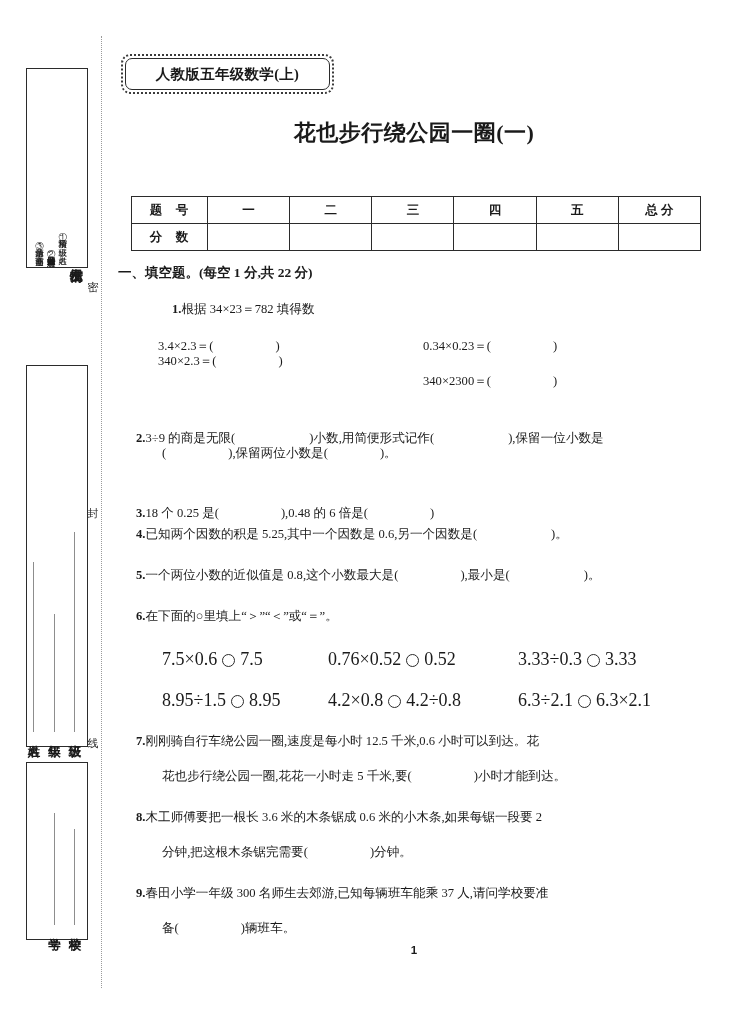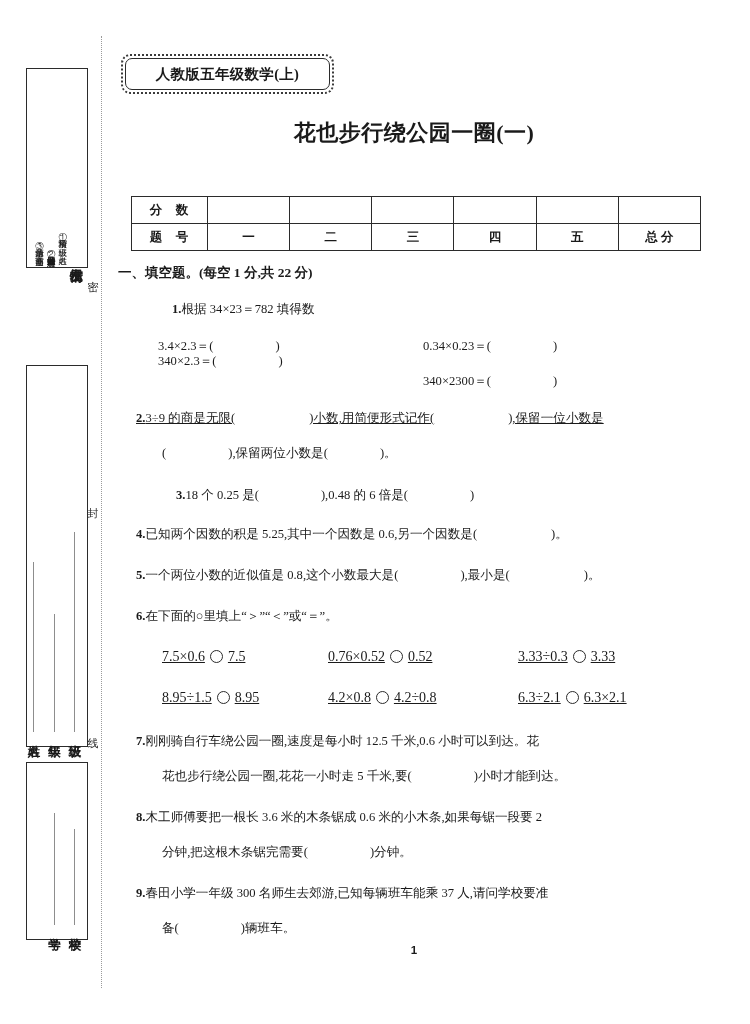--- a/index.html
+++ b/index.html
@@ -253,21 +253,21 @@
   .circ {
     display: inline-block;
     width: 13px;
     height: 13px;
     border: 1.1px solid #2b2b2b;
     border-radius: 50%;
     vertical-align: -2px;
     margin: 0 5px;
   }
 
-  .cmp-cell { position: absolute; font-size: 14px; white-space: nowrap; text-decoration: underline; }
+  .cmp-cell { position: absolute; font-size: 18px; white-space: nowrap; }
 
   
   .page-no {
     position: absolute;
     left: 0;
     top: 944px;
     width: 592px;
     text-align: center;
     font-size: 11.5px;
     font-weight: bold;
@@ -334,37 +334,37 @@
         <span class="badge-text">人教版五年级数学(上)</span>
       </div>
     </div>
 
     <div class="exam-title">花也步行绕公园一圈(一)</div>
 
 
     <table class="score-table">
       <tbody>
           <tr>
-        <td class="hdr">分 数</td>
-        <td></td>
-        <td></td>
-        <td></td>
-        <td></td>
-        <td></td>
-        <td></td>
-      </tr>
-      <tr>
         <td class="hdr">题 号</td>
         <td>一</td>
         <td>二</td>
         <td>三</td>
         <td>四</td>
         <td>五</td>
         <td>总 分</td>
       </tr>
+      <tr>
+        <td class="hdr">分 数</td>
+        <td></td>
+        <td></td>
+        <td></td>
+        <td></td>
+        <td></td>
+        <td></td>
+      </tr>
     </tbody>
       </table>
 
     <div class="sec-head">一、填空题。(每空 1 分,共 22 分)</div>
 
     <div class="q" style="left:18px; top:303px;margin-left:36px;">
       <span class="q-num">1.</span><span>根据 34×23＝782 填得数</span>
     </div>
     <div class="mrow" style="left:40px; top:338px;">
       <span>3.4×2.3＝(</span><span class="blank b-md"></span><span>)</span>
@@ -372,28 +372,28 @@
     <div class="mrow" style="left:305px; top:338px;">
       <span>0.34×0.23＝(</span><span class="blank b-md"></span><span>)</span>
     </div>
     <div class="mrow" style="left:40px; top:353px;">
       <span>340×2.3＝(</span><span class="blank b-md"></span><span>)</span>
     </div>
     <div class="mrow" style="left:305px; top:373px;">
       <span>340×2300＝(</span><span class="blank b-md"></span><span>)</span>
     </div>
 
-    <div class="q" style="left:18px; top:412px;text-decoration:underline;">
+    <div class="q" style="left:18px; top:432px;">
       <span class="q-num">2.</span><span>3÷9 的商是无限(</span><span class="blank b-lg"></span><span>)小数,用简便形式记作(</span><span class="blank b-lg"></span><span>),保留一位小数是</span>
     </div>
     <div class="q" style="left:44px; top:447px;">
       <span>(</span><span class="blank b-md"></span><span>),保留两位小数是(</span><span class="blank b-sm"></span><span>)。</span>
     </div>
 
-    <div class="q" style="left:18px; top:489px;margin-left:40px;">
+    <div class="q" style="left:18px; top:507px;">
       <span class="q-num">3.</span><span>18 个 0.25 是(</span><span class="blank b-md"></span><span>),0.48 的 6 倍是(</span><span class="blank b-md"></span><span>)</span>
     </div>
 
     <div class="q" style="left:18px; top:528px;">
       <span class="q-num">4.</span><span>已知两个因数的积是 5.25,其中一个因数是 0.6,另一个因数是(</span><span class="blank b-lg"></span><span>)。</span>
     </div>
 
     <div class="q" style="left:18px; top:569px;">
       <span class="q-num">5.</span><span>一个两位小数的近似值是 0.8,这个小数最大是(</span><span class="blank b-md"></span><span>),最小是(</span><span class="blank b-lg"></span><span>)。</span>
     </div>

